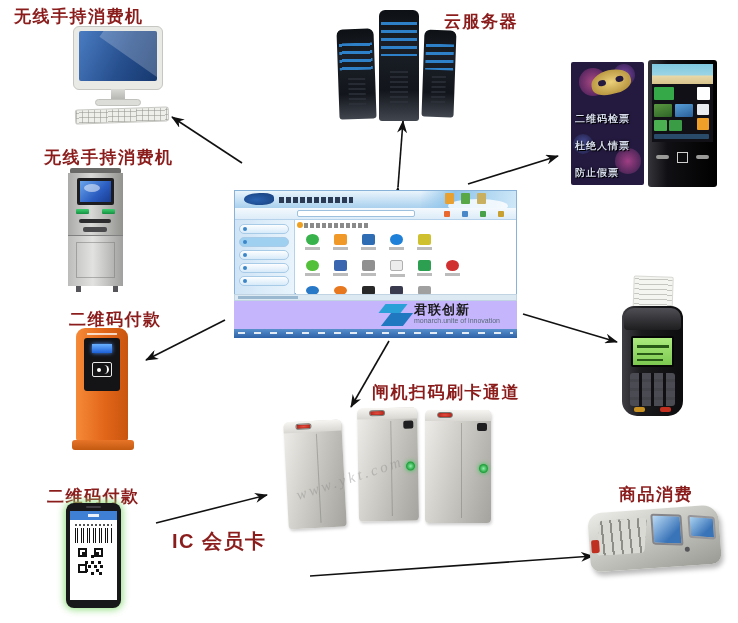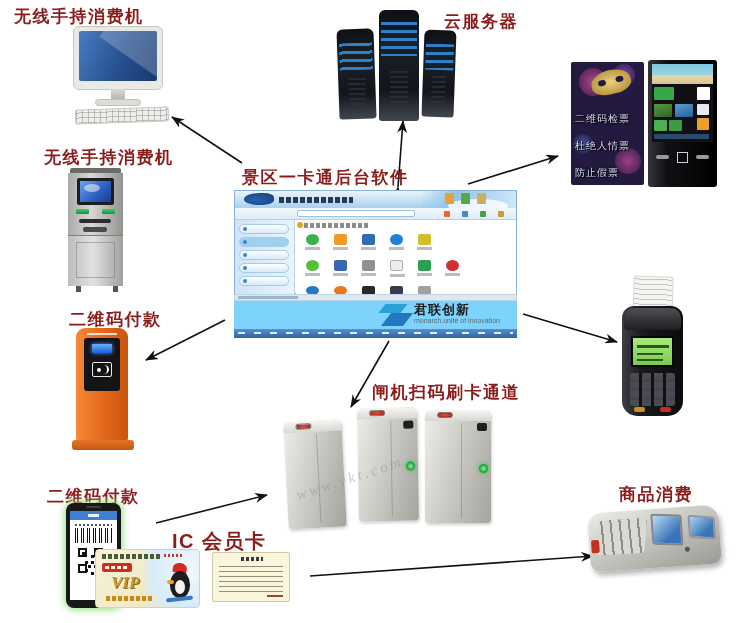--- a/index.html
+++ b/index.html
@@ -51,21 +51,21 @@
   #dev-netkiosk{left:571px;top:60px;width:146px;height:127px}
   .poster{left:0;top:2px;width:73px;height:123px;background:#241a40;overflow:hidden;border-radius:2px}
   .bokeh{border-radius:50%;opacity:.75}
   .bk1{left:8px;top:6px;width:28px;height:28px;background:radial-gradient(circle,#d4589a,#6a2a6a 75%,transparent)}
   .bk2{left:42px;top:2px;width:22px;height:22px;background:radial-gradient(circle,#9a58c8,#4a2a6a 75%,transparent)}
   .bk3{left:44px;top:86px;width:26px;height:26px;background:radial-gradient(circle,#c84a9a,#5a2a60 75%,transparent)}
   .bk4{left:2px;top:72px;width:20px;height:20px;background:radial-gradient(circle,#5a6ac8,#2a2a5a 75%,transparent)}
   .mask-icon{left:20px;top:8px;width:40px;height:24px;background:radial-gradient(#ecd07a,#a8842e);border-radius:55% 55% 45% 45%;transform:rotate(-14deg)}
   .mask-icon::before,.mask-icon::after{content:"";position:absolute;top:8px;width:8px;height:6px;background:#241a40;border-radius:50%}
   .mask-icon::before{left:7px}.mask-icon::after{right:7px}
-  .poster-line{left:4px;font-weight:normal;font-size:10px;color:#d6dcec;letter-spacing:1px;text-shadow:0 0 3px #000,1px 1px 0 #000;white-space:nowrap}
+  .poster-line{left:4px;font-weight:bold;font-size:10px;color:#d6dcec;letter-spacing:1px;text-shadow:0 0 3px #000,1px 1px 0 #000;white-space:nowrap}
   .pl0{top:50px}.pl1{top:77px}.pl2{top:104px}
   .kiosk-body{left:77px;top:0;width:69px;height:127px;background:linear-gradient(90deg,#34343a,#101014 28%,#000);border-radius:3px}
   .kiosk-screen{left:4px;top:4px;width:61px;height:78px;background:#101016;overflow:hidden}
   .ks-photo{left:0;top:0;width:61px;height:20px;background:linear-gradient(180deg,#7ec8e0 0%,#9ad4e4 55%,#e8d8a8 60%,#d8c48c 100%)}
   .tile{border-radius:1px}
   .tl-g1{left:2px;top:23px;width:20px;height:13px;background:#35a848}
   .tl-qr{left:45px;top:23px;width:13px;height:13px;background:#fff;
     background-image:repeating-linear-gradient(90deg,#111 0 2px,transparent 2px 4px),repeating-linear-gradient(0deg,#111 0 2px,transparent 2px 4px);background-blend-mode:lighten}
   .tl-p1{left:2px;top:40px;width:18px;height:13px;background:linear-gradient(160deg,#5a9840,#2e6428)}
   .tl-p2{left:23px;top:40px;width:18px;height:13px;background:linear-gradient(160deg,#58a0d8,#2a5e98)}
@@ -118,21 +118,21 @@
   .swi{width:13px;height:11px;border-radius:2px}
   .swi::after{content:"";position:absolute;left:-1px;top:13px;width:15px;height:3px;background:#bcbcbc}
   .r1{top:14px}.r2{top:40px}.r3{top:66px;height:9px}
   .c1{left:10px}.c2{left:38px}.c3{left:66px}.c4{left:94px}.c5{left:122px}.c6{left:150px}
   .round{border-radius:50%}
   .ic-a1{background:#38b24a}.ic-a2{background:#f09828}.ic-a3{background:#2e6cb4}.ic-a4{background:#1e80d8}.ic-a5{background:#cfc030}
   .ic-b1{background:#52c038}.ic-b2{background:#3a66b0}.ic-b3{background:#909090}.ic-b4{background:#ececec;border:1px solid #b0b0b0}.ic-b5{background:#2ca050}.ic-b6{background:#d03030}
   .ic-c1{background:#2878c8}.ic-c2{background:#e87820}.ic-c3{background:#282828}.ic-c4{background:#3a3a4e}.ic-c5{background:#a0a0a0}
   .sw-status{left:0;top:104px;width:283px;height:7px;background:#dce8f2;border:1px solid #c0d4e4}
   .sw-status::after{content:"";position:absolute;left:3px;top:1px;width:60px;height:3px;background:#9ab8d0}
-  .sw-logo-area{left:0;top:111px;width:283px;height:28px;background:#7dd3fc}
+  .sw-logo-area{left:0;top:111px;width:283px;height:28px;background:#c4b5fd}
   .zl-mark{left:146px;top:1px;width:28px;height:25px}
   .zl-mark::before{content:"";position:absolute;left:2px;top:2px;width:22px;height:9px;background:#2aa0d8;transform:skewX(-38deg)}
   .zl-mark::after{content:"";position:absolute;left:6px;top:11px;width:22px;height:13px;background:#1f78c0;transform:skewX(-38deg)}
   .brand-cn{left:180px;top:0;font-weight:bold;font-size:13px;color:#1a1a1a;letter-spacing:1px}
   .brand-en{left:180px;top:16px;font-size:7px;color:#5a6a78;white-space:nowrap}
   .sw-footer{left:0;top:139px;width:283px;height:9px;background:linear-gradient(#5890cc,#2e62a8)}
   .sw-footer::after{content:"";position:absolute;left:4px;top:3px;right:4px;height:2px;
     background:repeating-linear-gradient(90deg,rgba(255,255,255,.85) 0 7px,transparent 7px 16px)}
 
   
@@ -241,21 +241,20 @@
       <line x1="523" y1="314" x2="617" y2="342" stroke="#111" stroke-width="1.6" marker-end="url(#ah)"></line>
       <line x1="225" y1="320" x2="146" y2="360" stroke="#111" stroke-width="1.6" marker-end="url(#ah)"></line>
       <line x1="389" y1="341" x2="351" y2="407" stroke="#111" stroke-width="1.6" marker-end="url(#ah)"></line>
       <line x1="156" y1="523" x2="267" y2="495" stroke="#111" stroke-width="1.6" marker-end="url(#ah)"></line>
       <line x1="310" y1="576" x2="593" y2="556" stroke="#111" stroke-width="1.6" marker-end="url(#ah)"></line>
     </svg>
 
   <div class="lbl" id="lbl-staff">无线手持消费机</div>
   <div class="lbl" id="lbl-cloud">云服务器</div>
   <div class="lbl" id="lbl-dispenser">无线手持消费机</div>
-  <div class="lbl" id="lbl-software">景区一卡通后台软件</div>
   <div class="lbl" id="lbl-fixed">二维码付款</div>
   <div class="lbl" id="lbl-gates">闸机扫码刷卡通道</div>
   <div class="lbl" id="lbl-qr">二维码付款</div>
   <div class="lbl" id="lbl-ic">IC 会员卡</div>
   <div class="lbl" id="lbl-goods">商品消费</div>
 
   <div id="dev-staff-pc">
     <div class="monitor">
         <div class="monitor-screen"></div>
       </div>
@@ -417,41 +416,20 @@
         <div class="ph-qr">
           <div class="qr-fp fp1"></div>
           <div class="qr-fp fp2"></div>
           <div class="qr-fp fp3"></div>
           <div class="qr-noise"></div>
         </div>
       </div>
     </div>
   </div>
 
-  <div id="dev-ic">
-    <div class="card-front">
-      <div class="cf-title"></div>
-      <div class="cf-title2"></div>
-      <div class="cf-badge"></div>
-      <div class="vip-text">VIP</div>
-      <div class="cf-sub"></div>
-      <div class="penguin">
-        <div class="pg-hat"></div>
-        <div class="pg-body"></div>
-        <div class="pg-belly"></div>
-        <div class="pg-beak"></div>
-        <div class="pg-board"></div>
-      </div>
-    </div>
-    <div class="card-back">
-      <div class="cb-title"></div>
-      <div class="cb-lines"></div>
-      <div class="cb-foot"></div>
-    </div>
-  </div>
 
   <div id="dev-goods">
     <div class="gpos">
       <div class="gp-keys"></div>
       <div class="gp-red"></div>
       <div class="gp-scr1"></div>
       <div class="gp-scr2"></div>
       <div class="gp-dot"></div>
     </div>
   </div>

